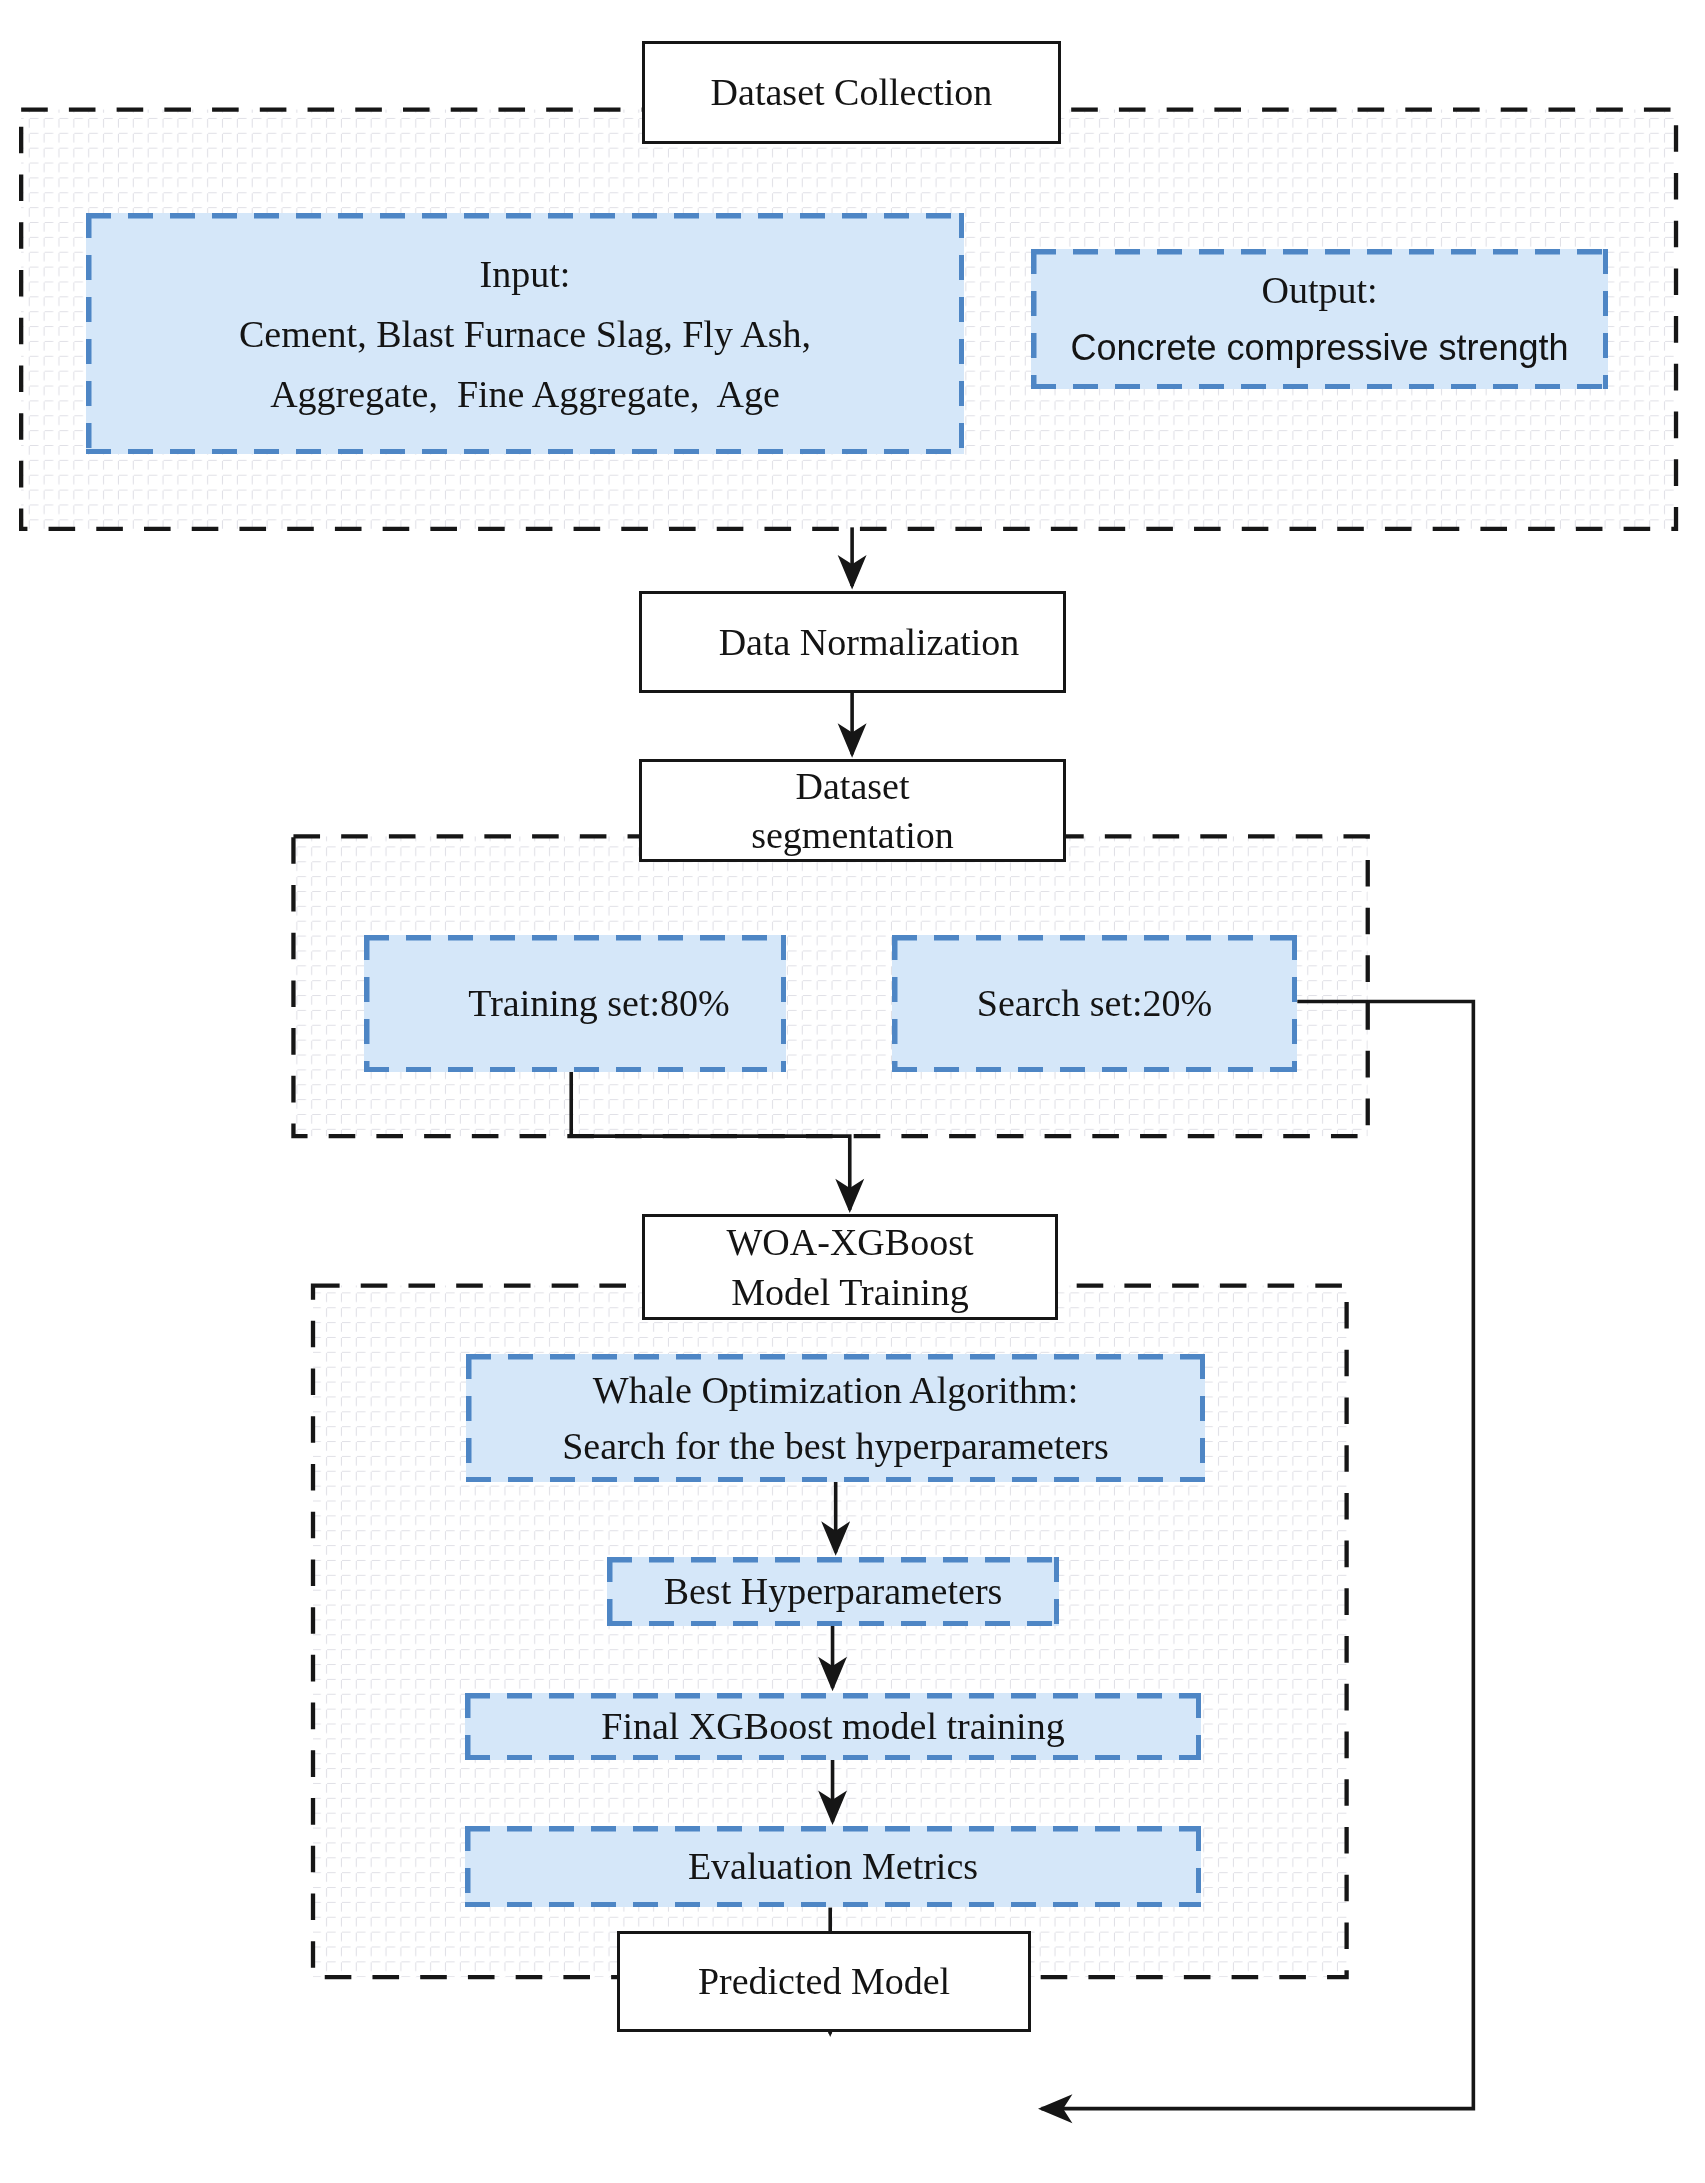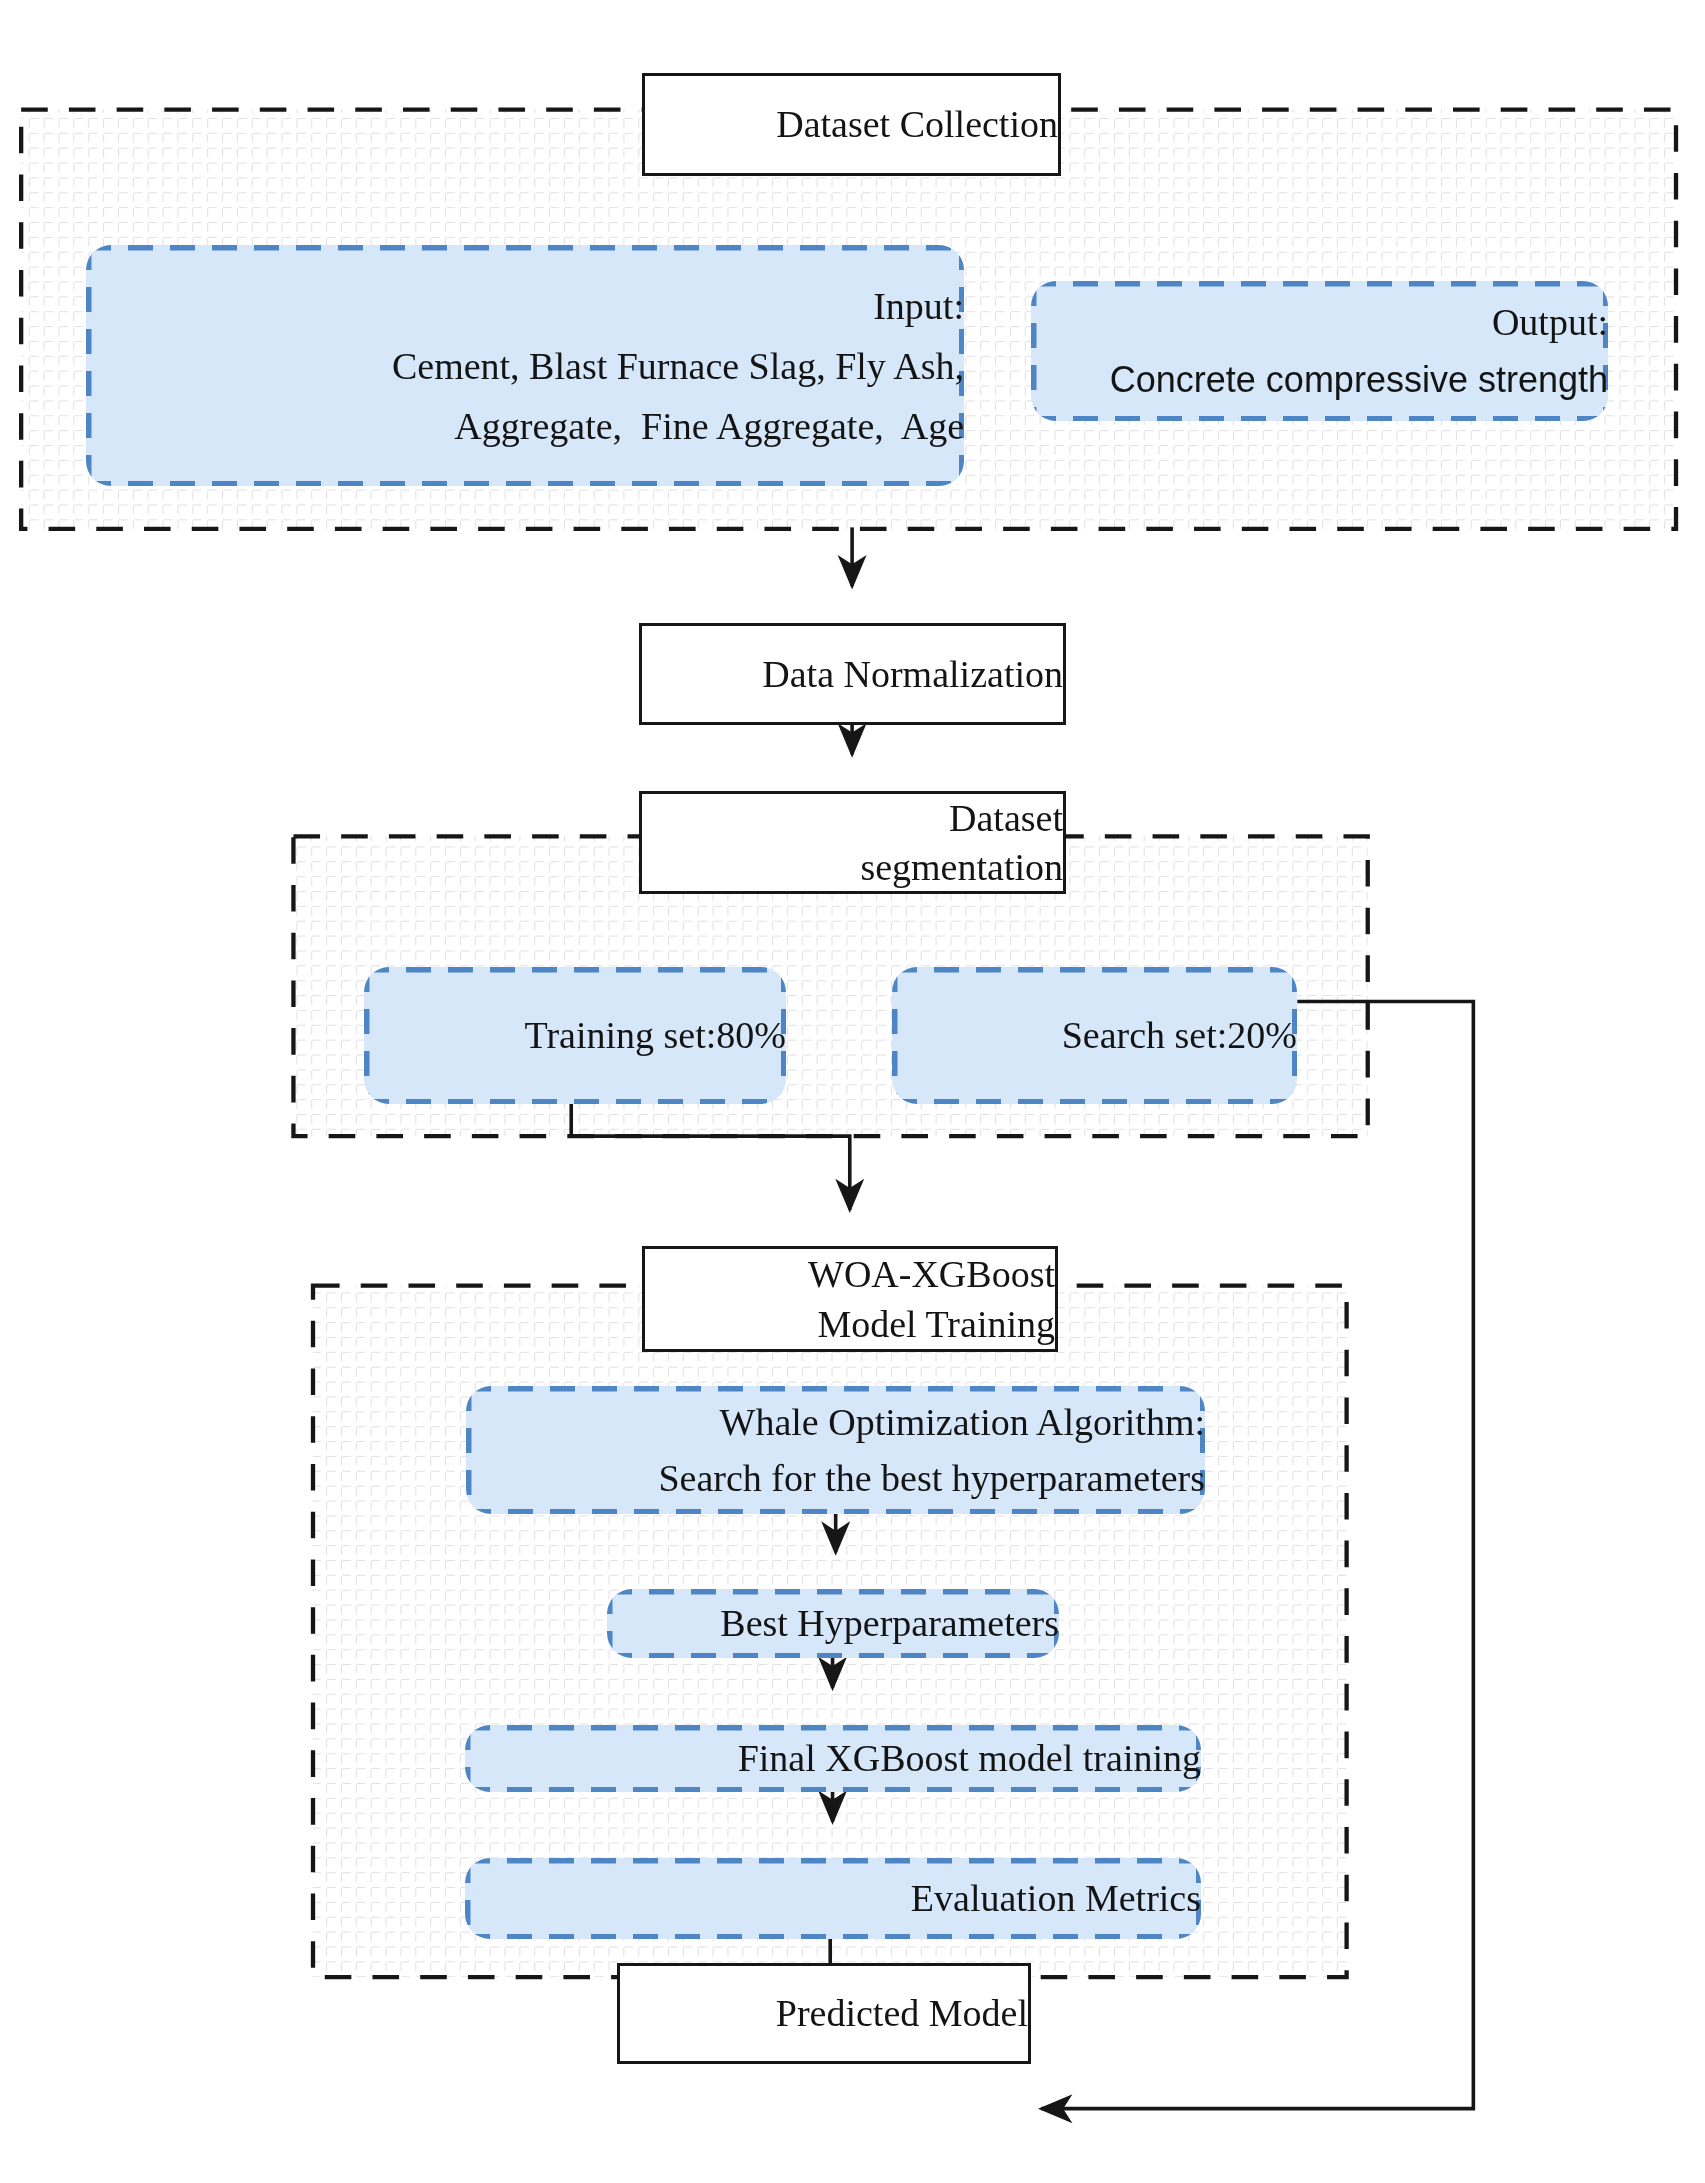--- a/index.html
+++ b/index.html
@@ -27,41 +27,39 @@
   .connector{
     fill:none;
     stroke:var(--line-color);
     stroke-width:4.6;
   }
   .arrowhead{fill:var(--line-color);}
   .node{
     position:absolute;
     display:flex;
     flex-direction:column;
-    align-items:flex-end;
+    align-items:center;
     justify-content:center;
     text-align:center;
     box-sizing:border-box;
-    margin-top:32px;
   }
   .white-node{
     background:#ffffff;
     border:3.9px solid var(--line-color);
   }
   .blue-node{
     background-color:var(--node-fill);
     background-image:
       repeating-linear-gradient(90deg,var(--node-border) 0 25px,transparent 25px 42px),
       repeating-linear-gradient(90deg,var(--node-border) 0 25px,transparent 25px 42px),
       repeating-linear-gradient(180deg,var(--node-border) 0 25px,transparent 25px 42px),
       repeating-linear-gradient(180deg,var(--node-border) 0 25px,transparent 25px 42px);
     background-size:100% 5.5px,100% 5.5px,5.5px 100%,5.5px 100%;
     background-position:top left,bottom left,top left,top right;
     background-repeat:no-repeat;
-    border-radius:25px;
   }
   .t48{font-size:38px;line-height:49px;}
   .node span{white-space:pre;display:block;}
   .lh77 span{line-height:60px;}
   .lh74 span{line-height:58px;}
   .lh72 span{line-height:56px;}
   .lh64 span{line-height:50px;}
   .lh62 span{line-height:49px;}
   .sans{font-family:"Liberation Sans","DejaVu Sans",sans-serif;font-size:36px;}
 </style>

